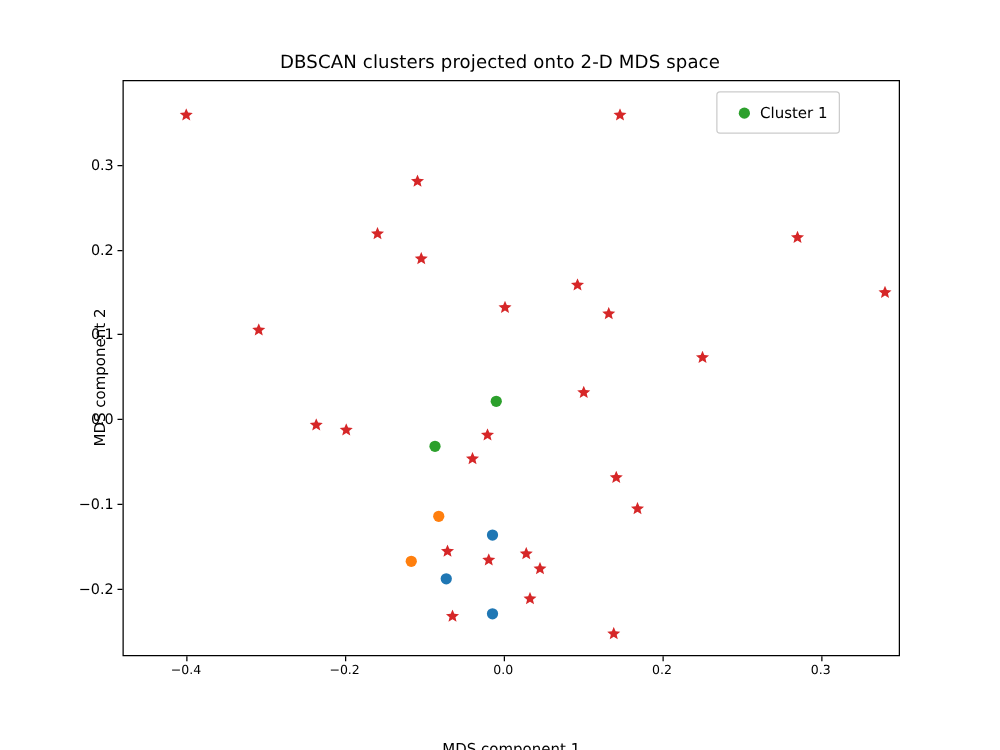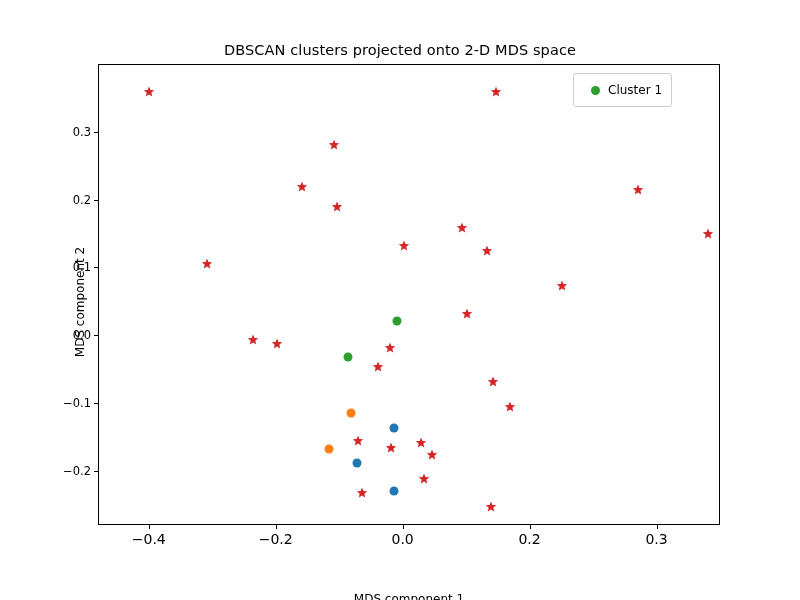--- a/index.html
+++ b/index.html
@@ -64,21 +64,21 @@
   .xtick {
     position: absolute;
     top: 525px;
     width: 1px;
     height: 3.6px;
     background: #000000;
   }
   .xtick-label {
     position: absolute;
     top: 531px;
-    font-size: 14px;
+    font-size: 10px;
     color: #000000;
     transform: translateX(-50%);
     white-space: nowrap;
   }
   .ytick {
     position: absolute;
     left: 94.4px;
     width: 3.6px;
     height: 1px;
     background: #000000;

